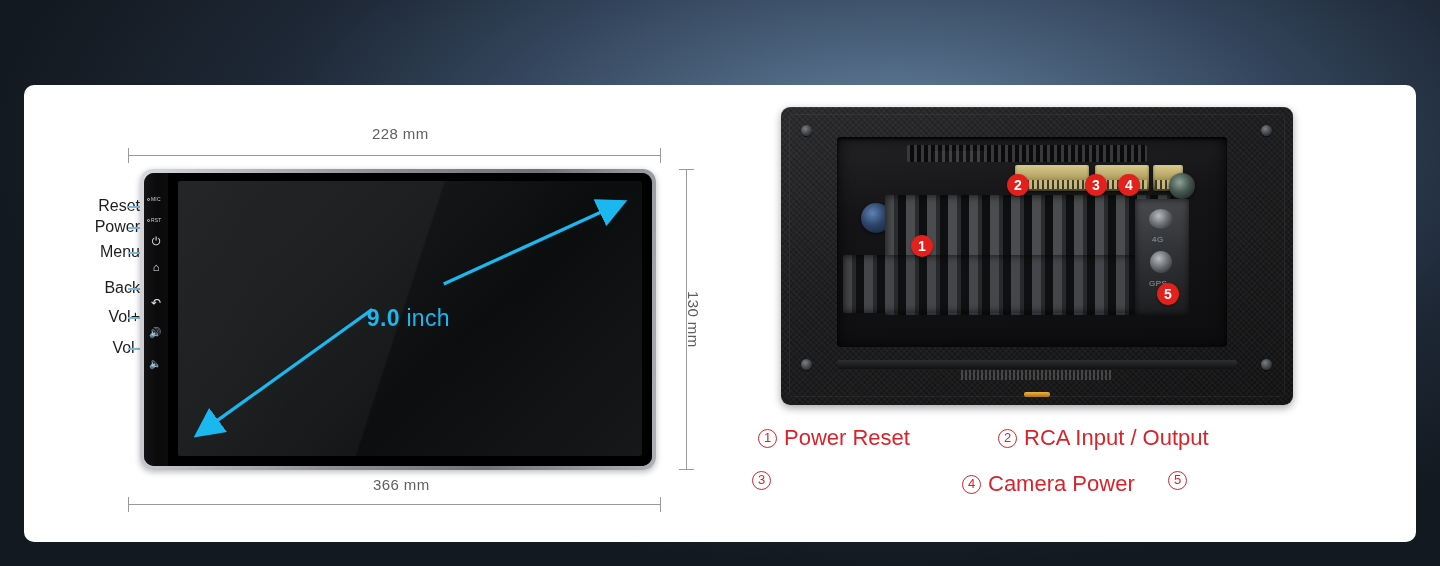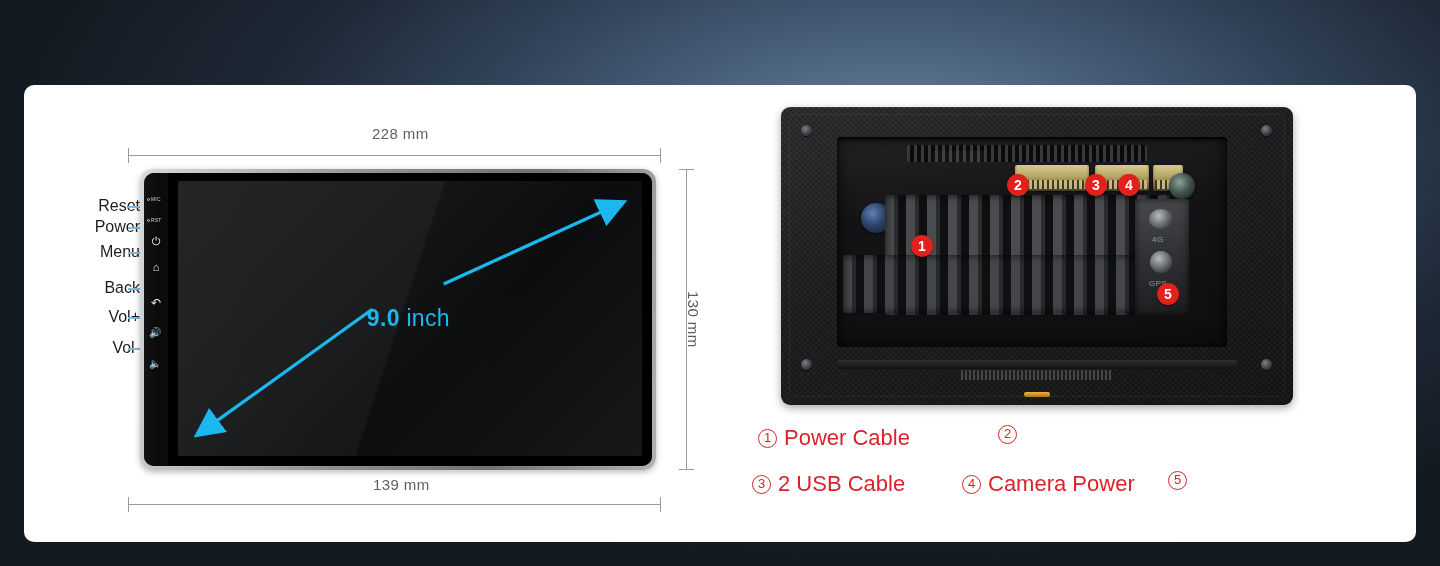--- a/index.html
+++ b/index.html
@@ -443,21 +443,21 @@
 
   <div class="card">
 
     <div class="left-panel">
 
       <div class="dim-label" style="left:348px; top:40px;">228 mm</div>
       <div class="dim-line-h" style="left:104px; top:70px; width:532px;"></div>
       <div class="dim-tick-v" style="left:104px; top:63px;"></div>
       <div class="dim-tick-v" style="left:636px; top:63px;"></div>
 
-      <div class="dim-label" style="left:349px; top:391px;">139 mm</div>
+      <div class="dim-label" style="left:349px; top:391px;">366 mm</div>
       <div class="dim-line-h" style="left:104px; top:419px; width:532px;"></div>
       <div class="dim-tick-v" style="left:104px; top:412px;"></div>
       <div class="dim-tick-v" style="left:636px; top:412px;"></div>
 
       <div class="dim-line-v" style="left:662px; top:84px; height:300px;"></div>
       <div class="dim-tick-h" style="left:655px; top:84px;"></div>
       <div class="dim-tick-h" style="left:655px; top:384px;"></div>
       <div class="dim-label vertical" style="left:678px; top:206px;">130 mm</div>
 
       <div class="callout-wrap">
@@ -560,28 +560,28 @@
 
       <div class="badge" style="left:167px; top:150px;">1</div>
       <div class="badge" style="left:263px; top:89px;">2</div>
       <div class="badge" style="left:341px; top:89px;">3</div>
       <div class="badge" style="left:374px; top:89px;">4</div>
       <div class="badge" style="left:413px; top:198px;">5</div>
 
       <div class="legend">
         <div class="legend-item" style="left:14px; top:4px;">
           <span class="circ-num">1</span>
-          <span>Power Cable</span>
+          <span>Power Reset</span>
         </div>
         <div class="legend-item" style="left:254px; top:4px;">
           <span class="circ-num">2</span>
+          <span>RCA Input / Output</span>
         </div>
         <div class="legend-item" style="left:8px; top:50px;">
           <span class="circ-num">3</span>
-          <span>2 USB Cable</span>
         </div>
         <div class="legend-item" style="left:218px; top:50px;">
           <span class="circ-num">4</span>
           <span>Camera Power</span>
         </div>
         <div class="legend-item" style="left:424px; top:50px;">
           <span class="circ-num">5</span>
         </div>
       </div>
 

